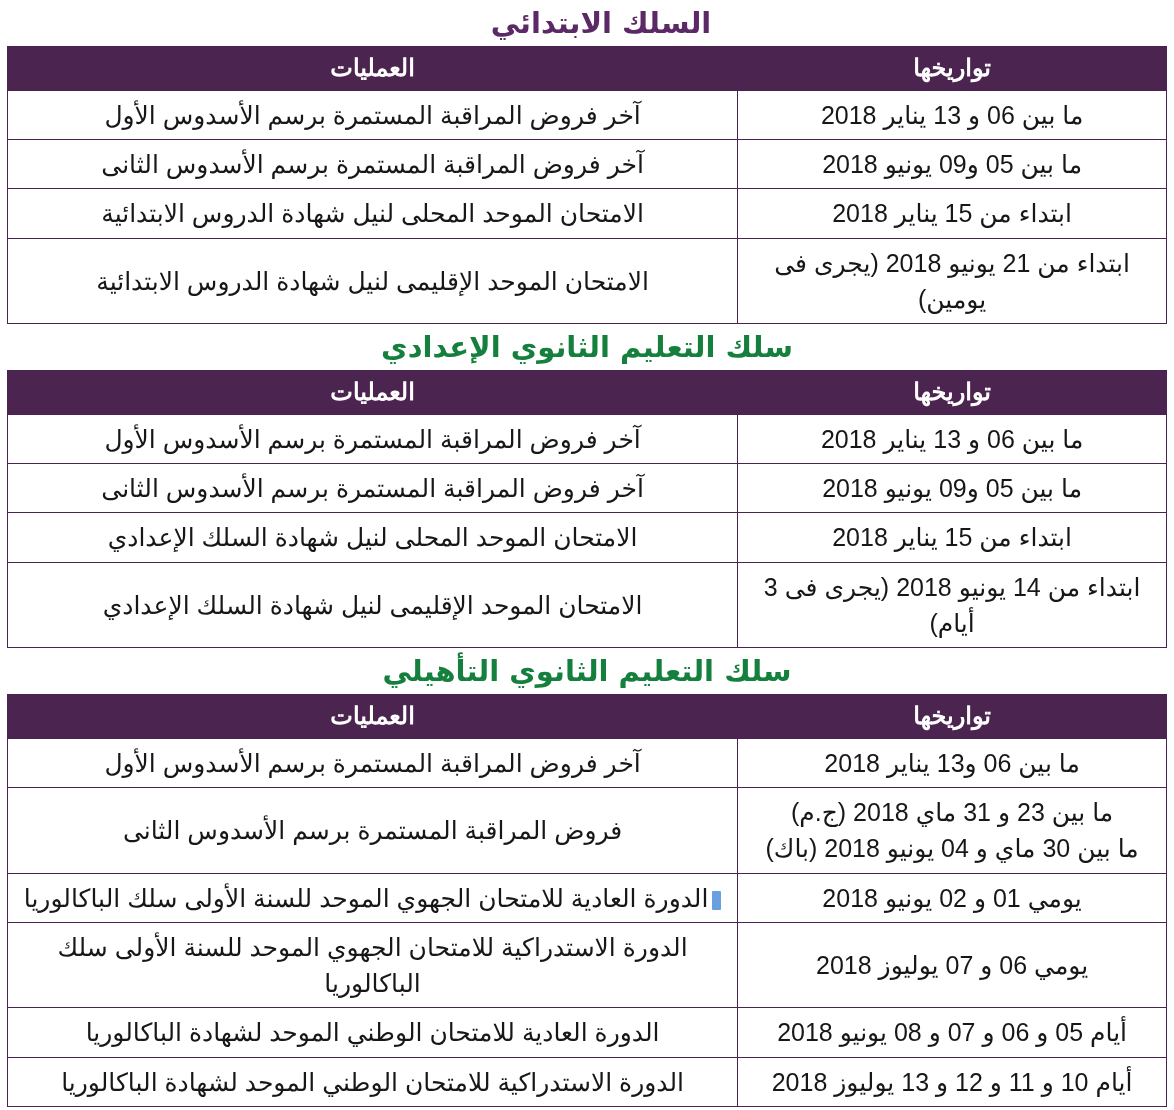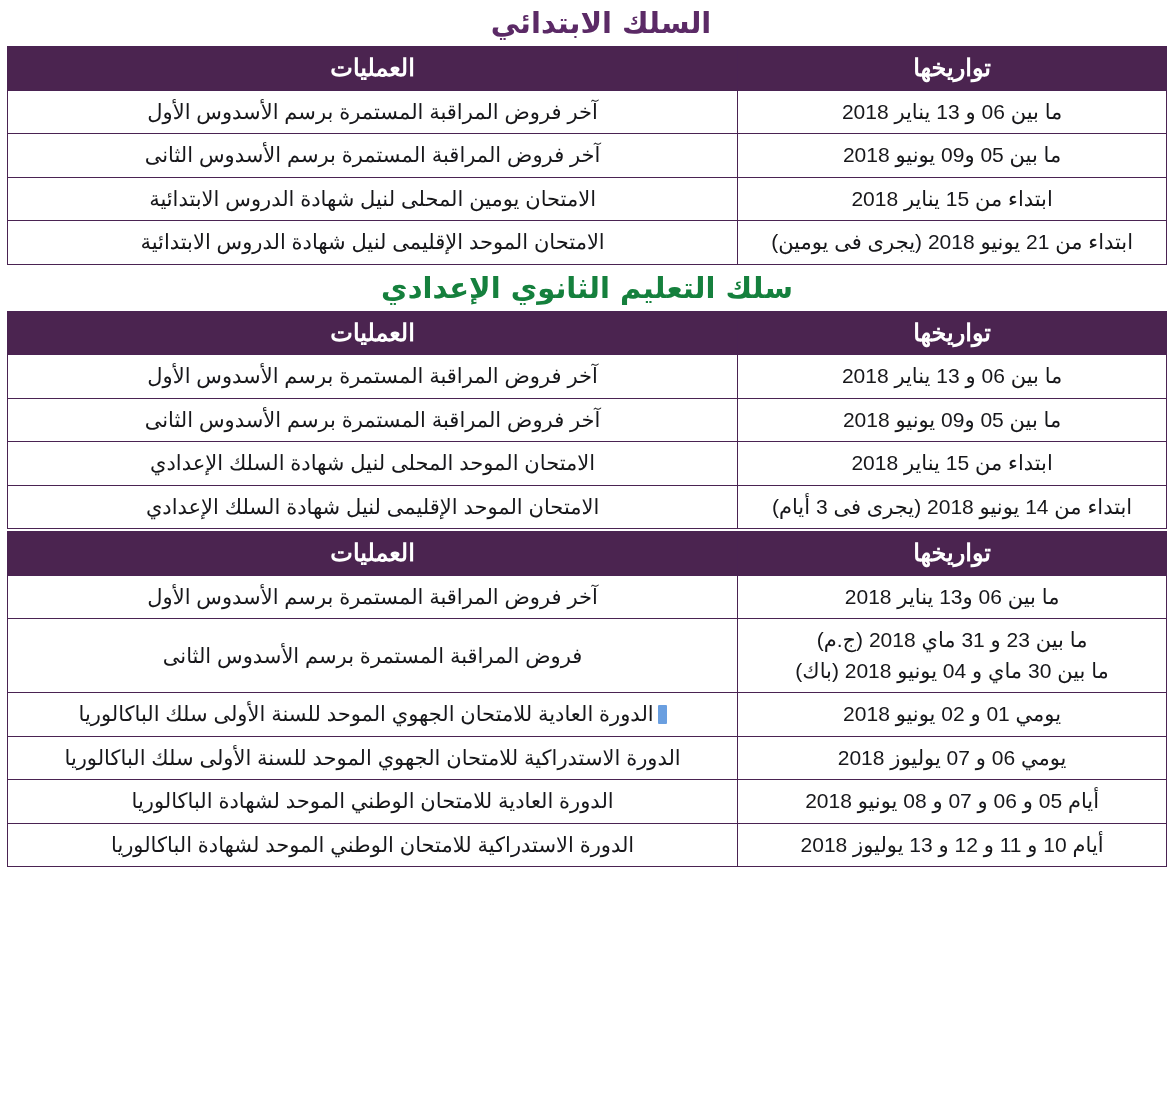--- a/index.html
+++ b/index.html
@@ -32,21 +32,21 @@
   table.sched {
     width: 1160px;
     margin: 0 auto 2px auto;
     border-collapse: collapse;
     table-layout: fixed;
     direction: rtl;
   }
   table.sched th, table.sched td {
     border: 1px solid #4a2352;
     padding: 6px 10px;
-    font-size: 21px;
+    font-size: 25px;
     vertical-align: middle;
     line-height: 1.45;
   }
   table.sched thead th {
     background: #4b2450;
     color: #ffffff;
     font-weight: bold;
     font-size: 24px;
     text-align: center;
     height: 30px;
@@ -94,21 +94,21 @@
       <tr>
         <td class="dates">ما بين 06 و 13 يناير 2018</td>
         <td class="ops">آخر فروض المراقبة المستمرة برسم الأسدوس الأول</td>
       </tr>
       <tr>
         <td class="dates">ما بين 05 و09 يونيو 2018</td>
         <td class="ops">آخر فروض المراقبة المستمرة برسم الأسدوس الثانى</td>
       </tr>
       <tr>
         <td class="dates">ابتداء من 15 يناير 2018</td>
-        <td class="ops">الامتحان يومين المحلى لنيل شهادة الدروس الابتدائية</td>
+        <td class="ops">الامتحان الموحد المحلى لنيل شهادة الدروس الابتدائية</td>
       </tr>
       <tr>
         <td class="dates">ابتداء من 21 يونيو 2018 (يجرى فى يومين)</td>
         <td class="ops">الامتحان الموحد الإقليمى لنيل شهادة الدروس الابتدائية</td>
       </tr>
     </tbody>
   </table>
 
   <div class="section-title">سلك التعليم الثانوي الإعدادي</div>
   <table class="sched">
@@ -135,20 +135,21 @@
         <td class="dates">ابتداء من 15 يناير 2018</td>
         <td class="ops">الامتحان الموحد المحلى لنيل شهادة السلك الإعدادي</td>
       </tr>
       <tr>
         <td class="dates">ابتداء من 14 يونيو 2018 (يجرى فى 3 أيام)</td>
         <td class="ops">الامتحان الموحد الإقليمى لنيل شهادة السلك الإعدادي</td>
       </tr>
     </tbody>
   </table>
 
+  <div class="section-title">سلك التعليم الثانوي التأهيلي</div>
   <table class="sched">
     <colgroup>
         <col class="col-dates">
         <col class="col-ops">
       </colgroup>
     <thead>
       <tr>
         <th>تواريخها</th>
         <th>العمليات</th>
       </tr>

